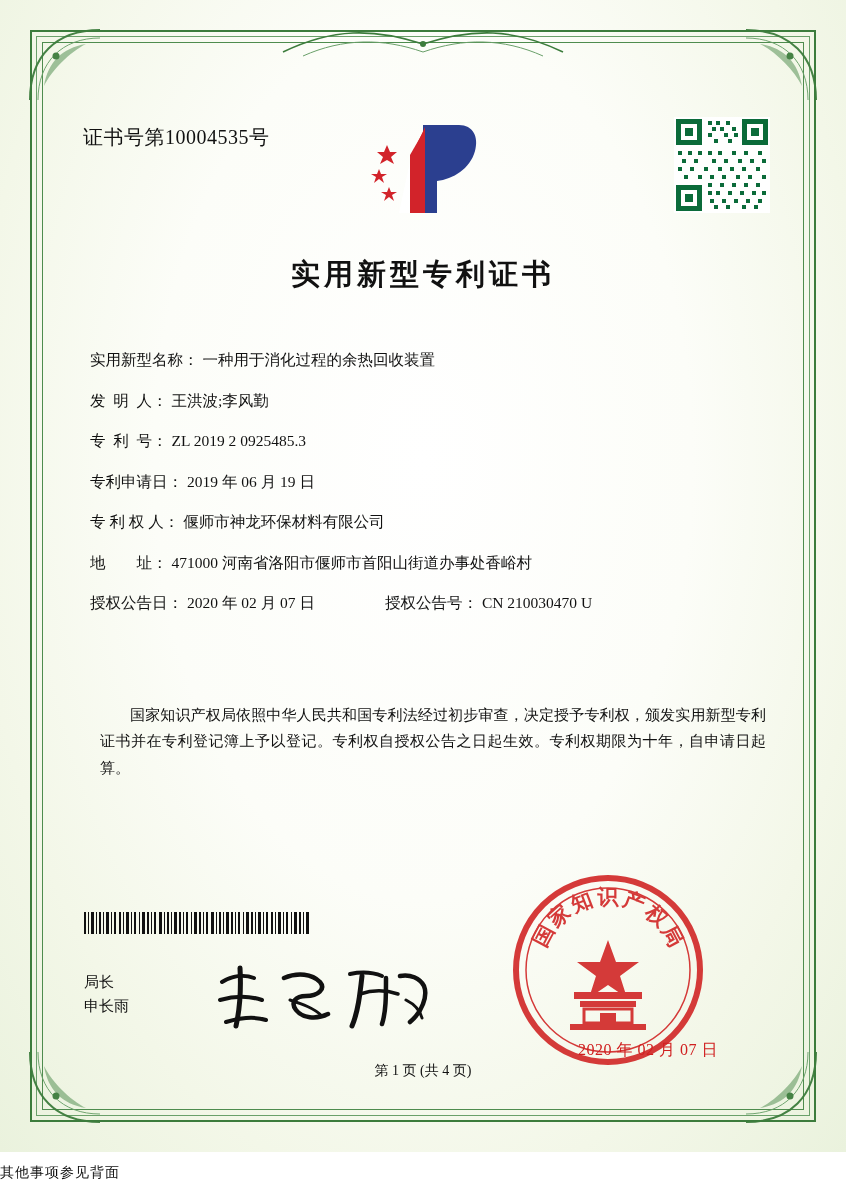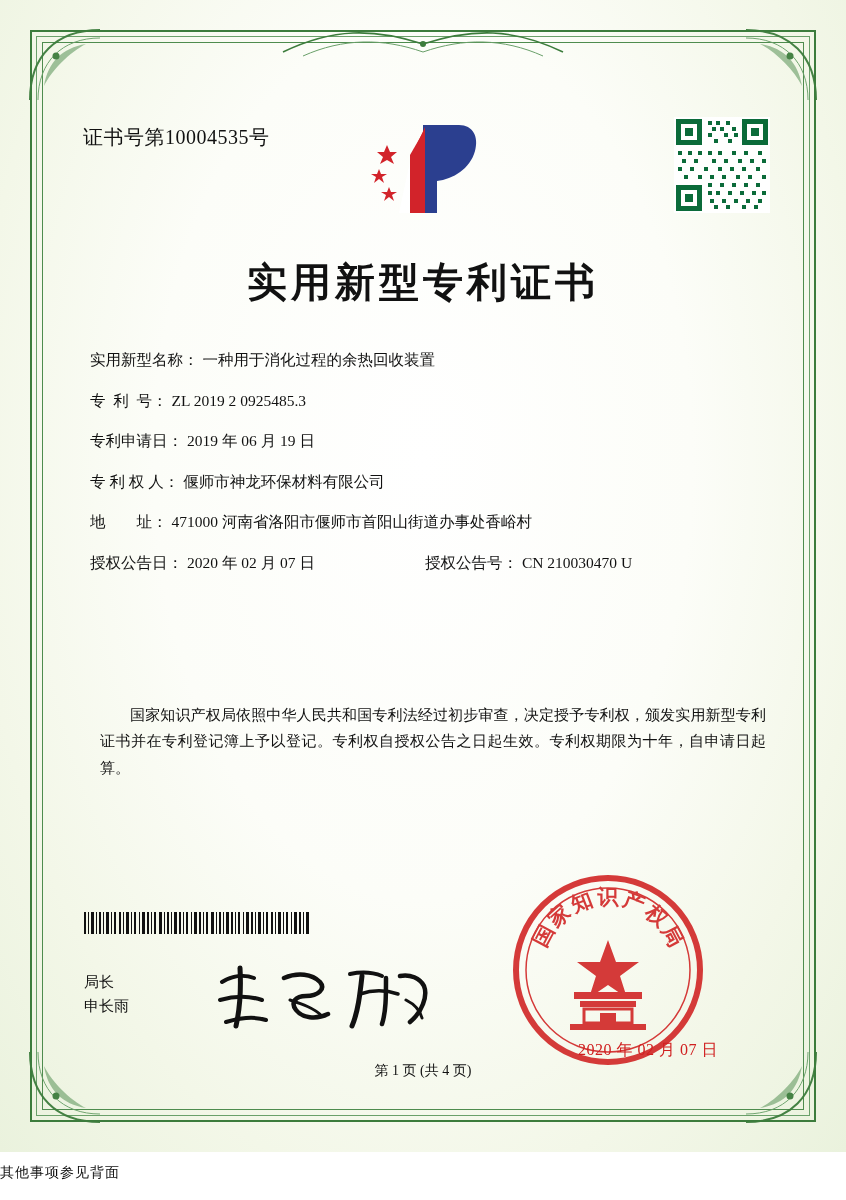--- a/index.html
+++ b/index.html
@@ -114,21 +114,21 @@
     width: 120px;
     height: 105px;
   }
 
   .title {
     position: absolute;
     left: 0;
     right: 0;
     top: 195px;
     text-align: center;
-    font-size: 40px;
+    font-size: 29px;
     font-weight: bold;
     letter-spacing: 4px;
     color: #111;
     font-family: "Liberation Serif", "DejaVu Serif", serif;
   }
 
   .fields {
     position: absolute;
     left: 30px;
     right: 20px;
@@ -144,21 +144,21 @@
   .field-label {
     white-space: pre;
     color: #111;
     flex: 0 0 auto;
   }
   .field-value {
     color: #111;
     padding-left: 4px;
   }
   .field-row.two-col .col2 {
-    margin-left: 110px;
+    margin-left: 70px;
     display: flex;
     align-items: baseline;
   }
 
   .paragraphs {
     position: absolute;
     left: 24px;
     right: 20px;
     top: 642px;
     font-size: 15px;
@@ -382,20 +382,24 @@
     </div>
 
     <div class="title">实用新型专利证书</div>
 
     <div class="fields">
       <div class="field-row">
         <span class="field-label">实用新型名称：</span>
         <span class="field-value">一种用于消化过程的余热回收装置</span>
       </div>
       <div class="field-row">
+        <span class="field-label">发  明  人：</span>
+        <span class="field-value">王洪波;李风勤</span>
+      </div>
+      <div class="field-row">
         <span class="field-label">专  利  号：</span>
         <span class="field-value">ZL 2019 2 0925485.3</span>
       </div>
       <div class="field-row">
         <span class="field-label">专利申请日：</span>
         <span class="field-value">2019 年 06 月 19 日</span>
       </div>
       <div class="field-row">
         <span class="field-label">专 利 权 人：</span>
         <span class="field-value">偃师市神龙环保材料有限公司</span>

